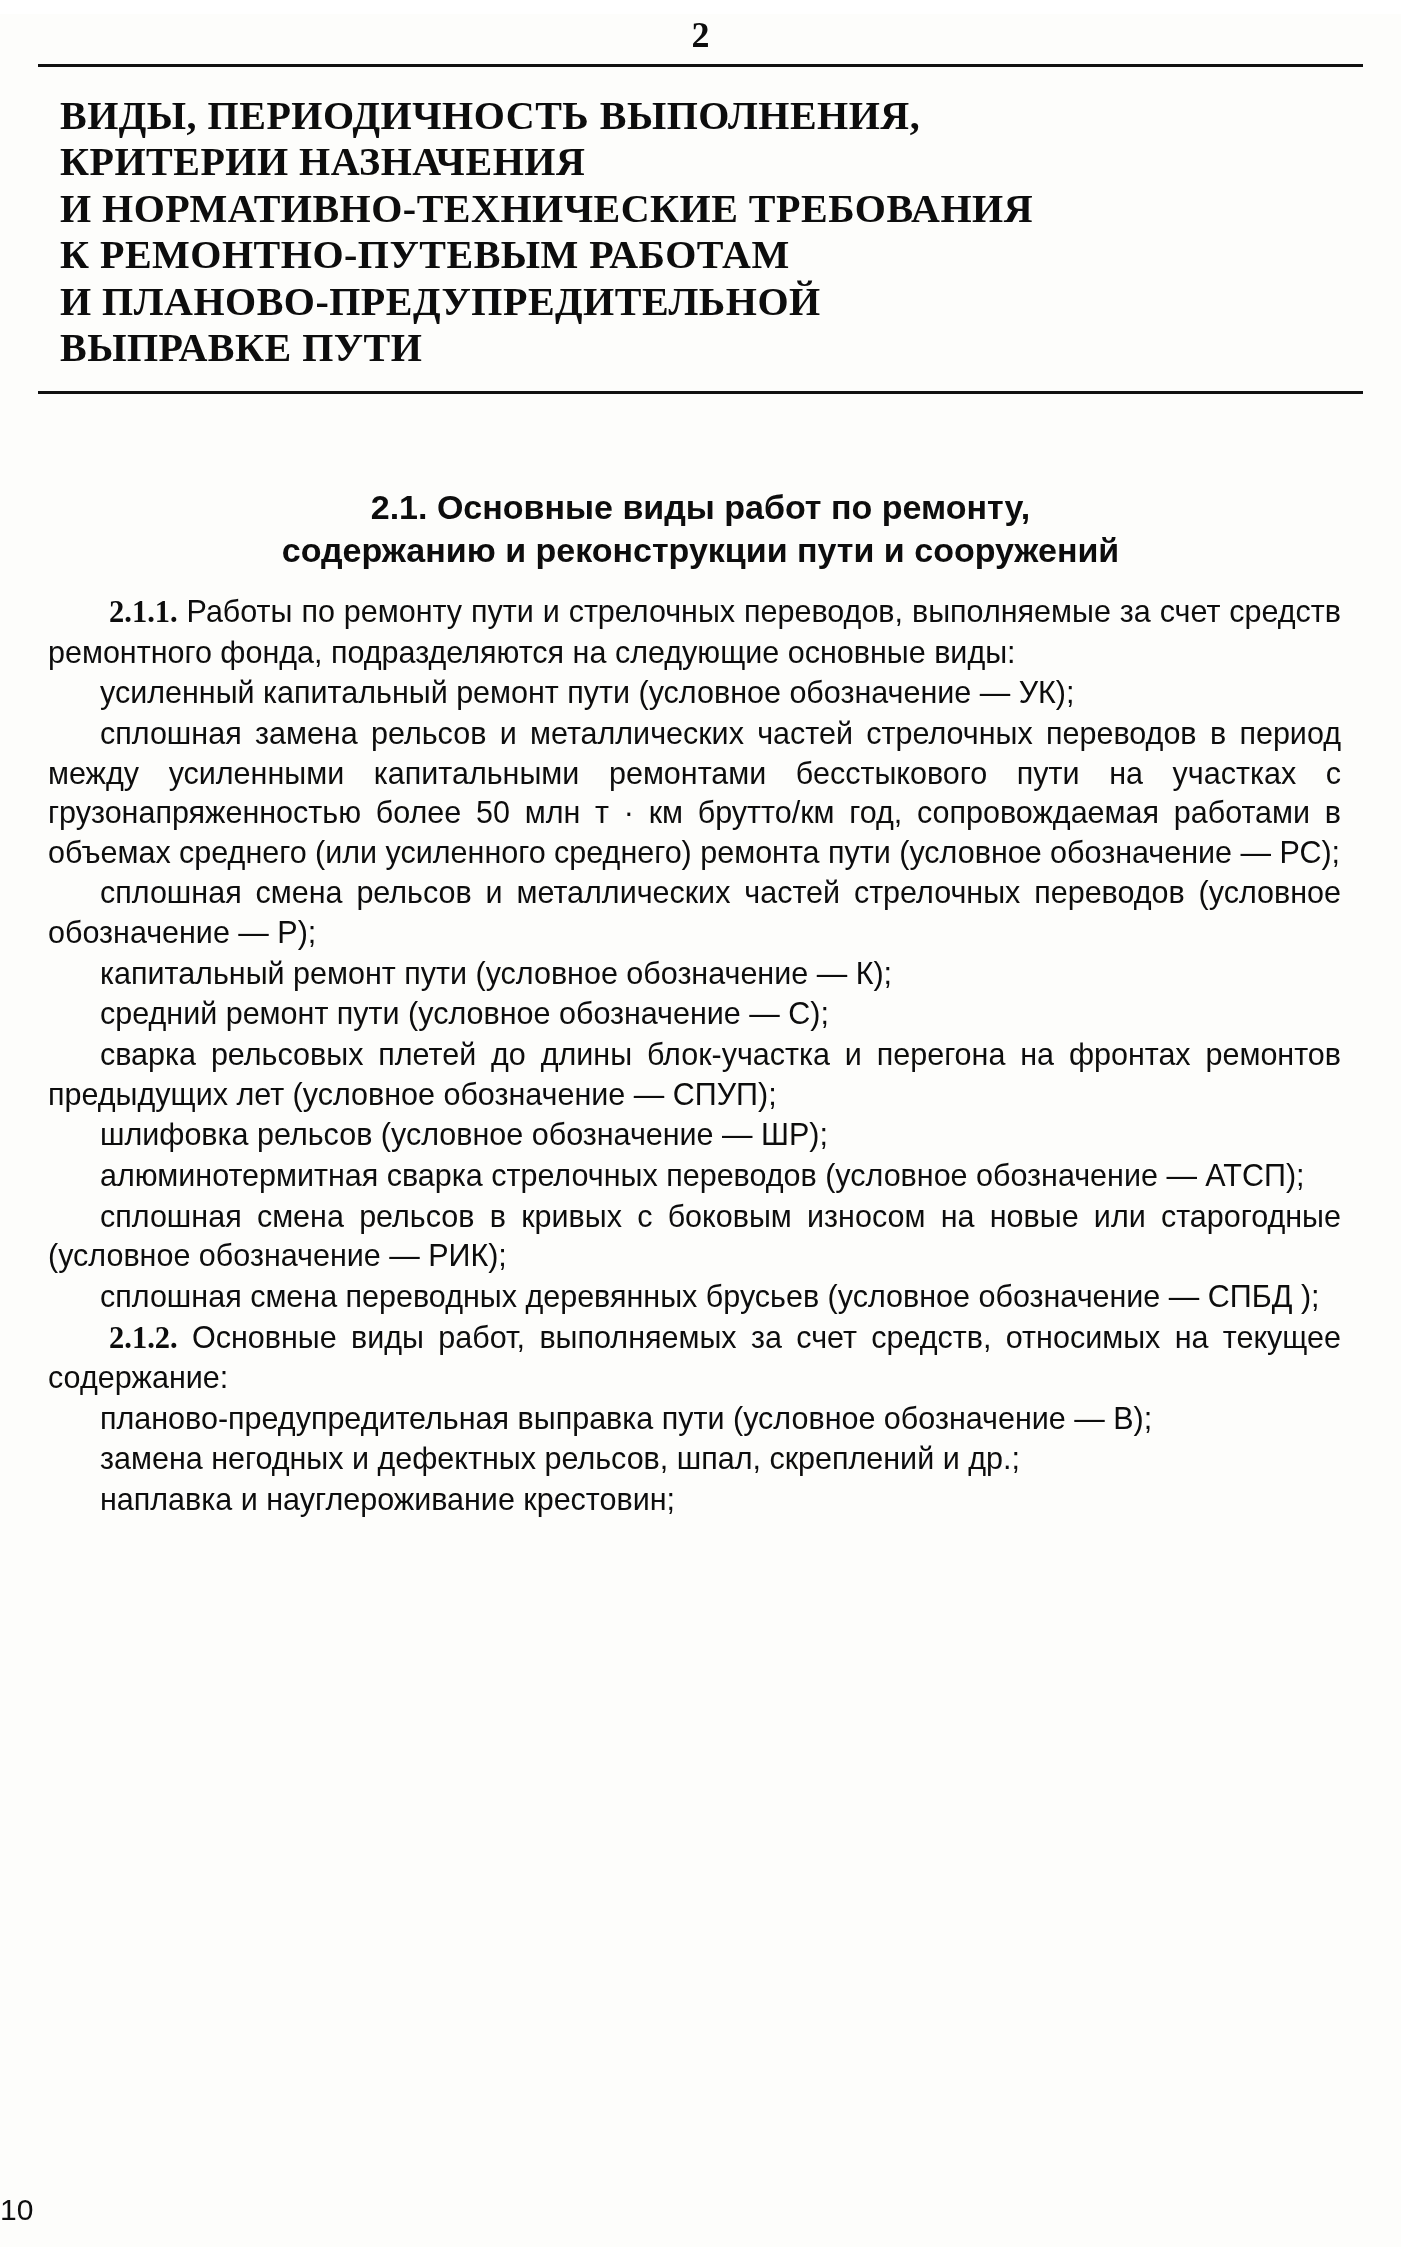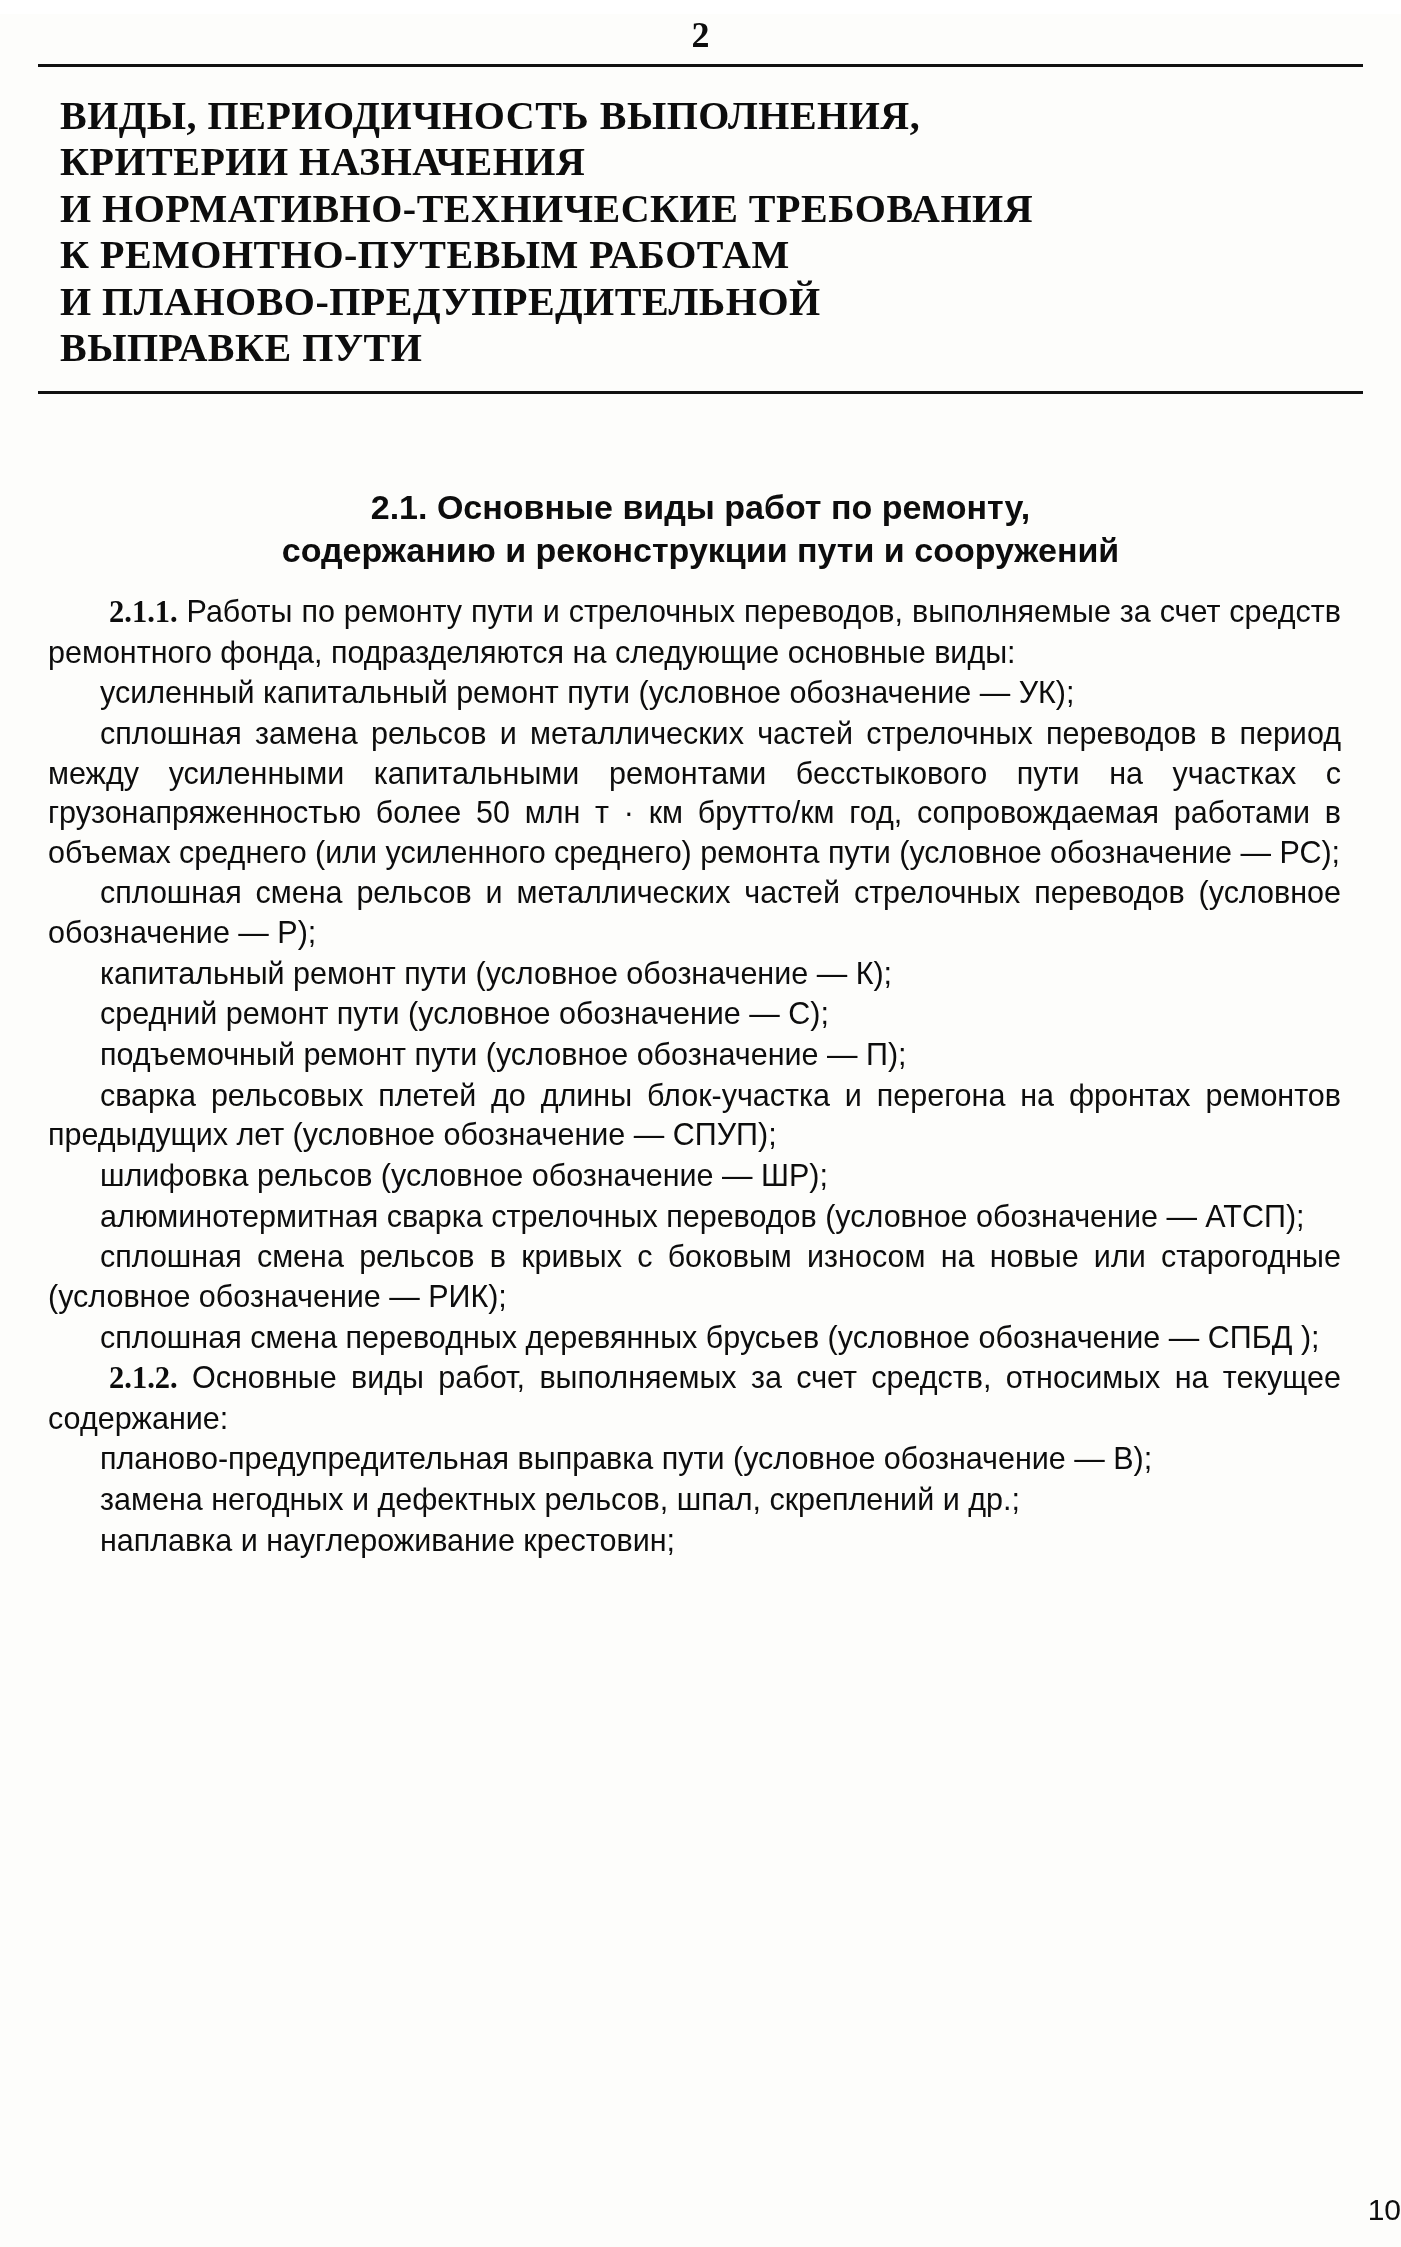--- a/index.html
+++ b/index.html
@@ -78,21 +78,21 @@
   .para .num {
     font-family: "Liberation Serif", serif;
     font-weight: bold;
     margin-left: 9px;
   }
   .folio {
     position: absolute;
     bottom: 34px;
     left: 0;
     right: 0;
-    text-align: right;
+    text-align: left;
     font-size: 30px;
     font-family: "Liberation Sans", sans-serif;
   }
 </style>
 </head>
 <body>
 
 <div class="page">
 
   <div class="chapter-number">2</div>
@@ -123,21 +123,20 @@
 
     <p class="para"><span>сплошная замена рельсов и металлических частей стрелочных переводов в период между усиленными капитальными ремонтами бесстыкового пути на участках с грузонапряженностью более 50 млн т · км брутто/км год, сопровождаемая работами в объемах среднего (или усиленного среднего) ремонта пути (условное обозначение — РС);</span></p>
 
     <p class="para"><span>сплошная смена рельсов и металлических частей стрелочных переводов (условное обозначение — Р);</span></p>
 
     <p class="para nojust"><span>капитальный ремонт пути (условное обозначение — К);</span></p>
 
 
     <p class="para nojust"><span>средний ремонт пути (условное обозначение — С);</span></p>
 
-    <p class="para nojust"><span>подъемочный ремонт пути (условное обозначение — П);</span></p>
 
     <p class="para"><span>сварка рельсовых плетей до длины блок-участка и перегона на фронтах ремонтов предыдущих лет (условное обозначение — СПУП);</span></p>
 
     <p class="para nojust"><span>шлифовка рельсов (условное обозначение — ШР);</span></p>
 
     <p class="para"><span>алюминотермитная сварка стрелочных переводов (условное обозначение — АТСП);</span></p>
 
     <p class="para"><span>сплошная смена рельсов в кривых с боковым износом на новые или старогодные (условное обозначение — РИК);</span></p>
 
     <p class="para"><span>сплошная смена переводных деревянных брусьев (условное обозначение — СПБД );</span></p>

